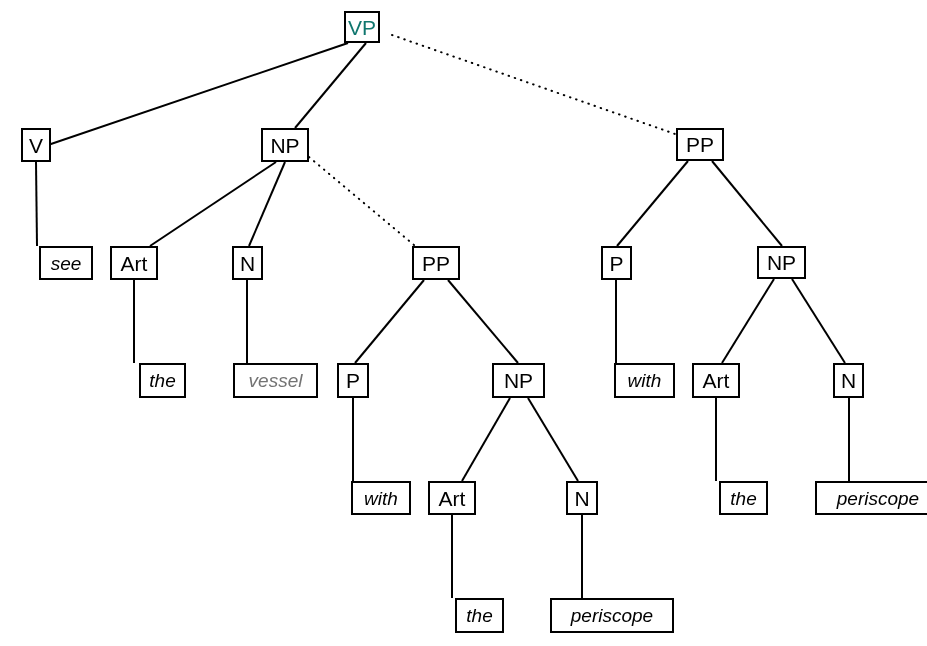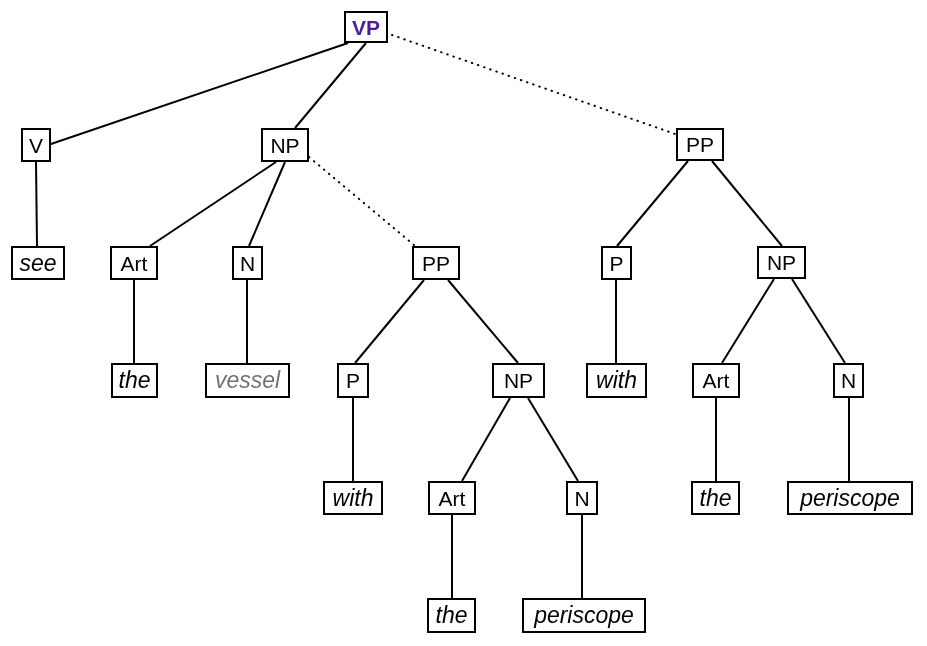--- a/index.html
+++ b/index.html
@@ -35,22 +35,23 @@
     justify-content: center;
     line-height: 1;
     color: #000000;
     white-space: nowrap;
   }
   .node.cat {
     font-size: 21px;
     font-style: normal;
   }
   .node.leaf {
-    font-size: 23px;
+    font-size: 19px;
     font-style: italic;
+    margin-left: 28px;
   }
 </style>
 </head>
 <body>
 
 <div id="tree-canvas">
   <svg id="edge-layer" width="927" height="646" viewBox="0 0 927 646">
       <line x1="348" y1="43" x2="48" y2="145" stroke="#000000" stroke-width="2"></line>
       <line x1="366" y1="43" x2="295" y2="128" stroke="#000000" stroke-width="2"></line>
       <line x1="392" y1="35" x2="678" y2="135" stroke="#000000" stroke-width="2" stroke-linecap="round" stroke-dasharray="0.5 6"></line>
@@ -69,21 +70,21 @@
       <line x1="582" y1="515" x2="582" y2="598" stroke="#000000" stroke-width="2"></line>
       <line x1="688" y1="161" x2="617" y2="246" stroke="#000000" stroke-width="2"></line>
       <line x1="712" y1="161" x2="782" y2="246" stroke="#000000" stroke-width="2"></line>
       <line x1="616" y1="280" x2="616" y2="363" stroke="#000000" stroke-width="2"></line>
       <line x1="774" y1="279" x2="722" y2="363" stroke="#000000" stroke-width="2"></line>
       <line x1="792" y1="279" x2="845" y2="363" stroke="#000000" stroke-width="2"></line>
       <line x1="716" y1="398" x2="716" y2="481" stroke="#000000" stroke-width="2"></line>
       <line x1="849" y1="398" x2="849" y2="481" stroke="#000000" stroke-width="2"></line>
     </svg>
   <div id="node-layer">
-      <div class="node cat" style="left: 344px; top: 11px; width: 44px; height: 32px; border-color: rgb(0, 0, 0); background: rgb(255, 255, 255); color: #4c1d95; font-weight: bold;">VP</div>
+      <div class="node cat" style="left: 344px; top: 11px; width: 36px; height: 32px; border-color: rgb(0, 0, 0); background: rgb(255, 255, 255); color: #0f766e;">VP</div>
       <div class="node cat" style="left: 21px; top: 128px; width: 30px; height: 34px; border-color: rgb(0, 0, 0); background: rgb(255, 255, 255); color: rgb(0, 0, 0);">V</div>
       <div class="node cat" style="left: 261px; top: 128px; width: 48px; height: 34px; border-color: rgb(0, 0, 0); background: rgb(255, 255, 255); color: rgb(0, 0, 0);">NP</div>
       <div class="node cat" style="left: 676px; top: 128px; width: 48px; height: 33px; border-color: rgb(0, 0, 0); background: rgb(255, 255, 255); color: rgb(0, 0, 0);">PP</div>
       <div class="node leaf" style="left: 11px; top: 246px; width: 54px; height: 34px; border-color: rgb(0, 0, 0); background: rgb(255, 255, 255); color: rgb(0, 0, 0);">see</div>
       <div class="node cat" style="left: 110px; top: 246px; width: 48px; height: 34px; border-color: rgb(0, 0, 0); background: rgb(255, 255, 255); color: rgb(0, 0, 0);">Art</div>
       <div class="node cat" style="left: 232px; top: 246px; width: 31px; height: 34px; border-color: rgb(0, 0, 0); background: rgb(255, 255, 255); color: rgb(0, 0, 0);">N</div>
       <div class="node cat" style="left: 412px; top: 246px; width: 48px; height: 34px; border-color: rgb(0, 0, 0); background: rgb(255, 255, 255); color: rgb(0, 0, 0);">PP</div>
       <div class="node cat" style="left: 601px; top: 246px; width: 31px; height: 34px; border-color: rgb(0, 0, 0); background: rgb(255, 255, 255); color: rgb(0, 0, 0);">P</div>
       <div class="node cat" style="left: 757px; top: 246px; width: 49px; height: 33px; border-color: rgb(0, 0, 0); background: rgb(255, 255, 255); color: rgb(0, 0, 0);">NP</div>
       <div class="node leaf" style="left: 111px; top: 363px; width: 47px; height: 35px; border-color: rgb(0, 0, 0); background: rgb(255, 255, 255); color: rgb(0, 0, 0);">the</div>

